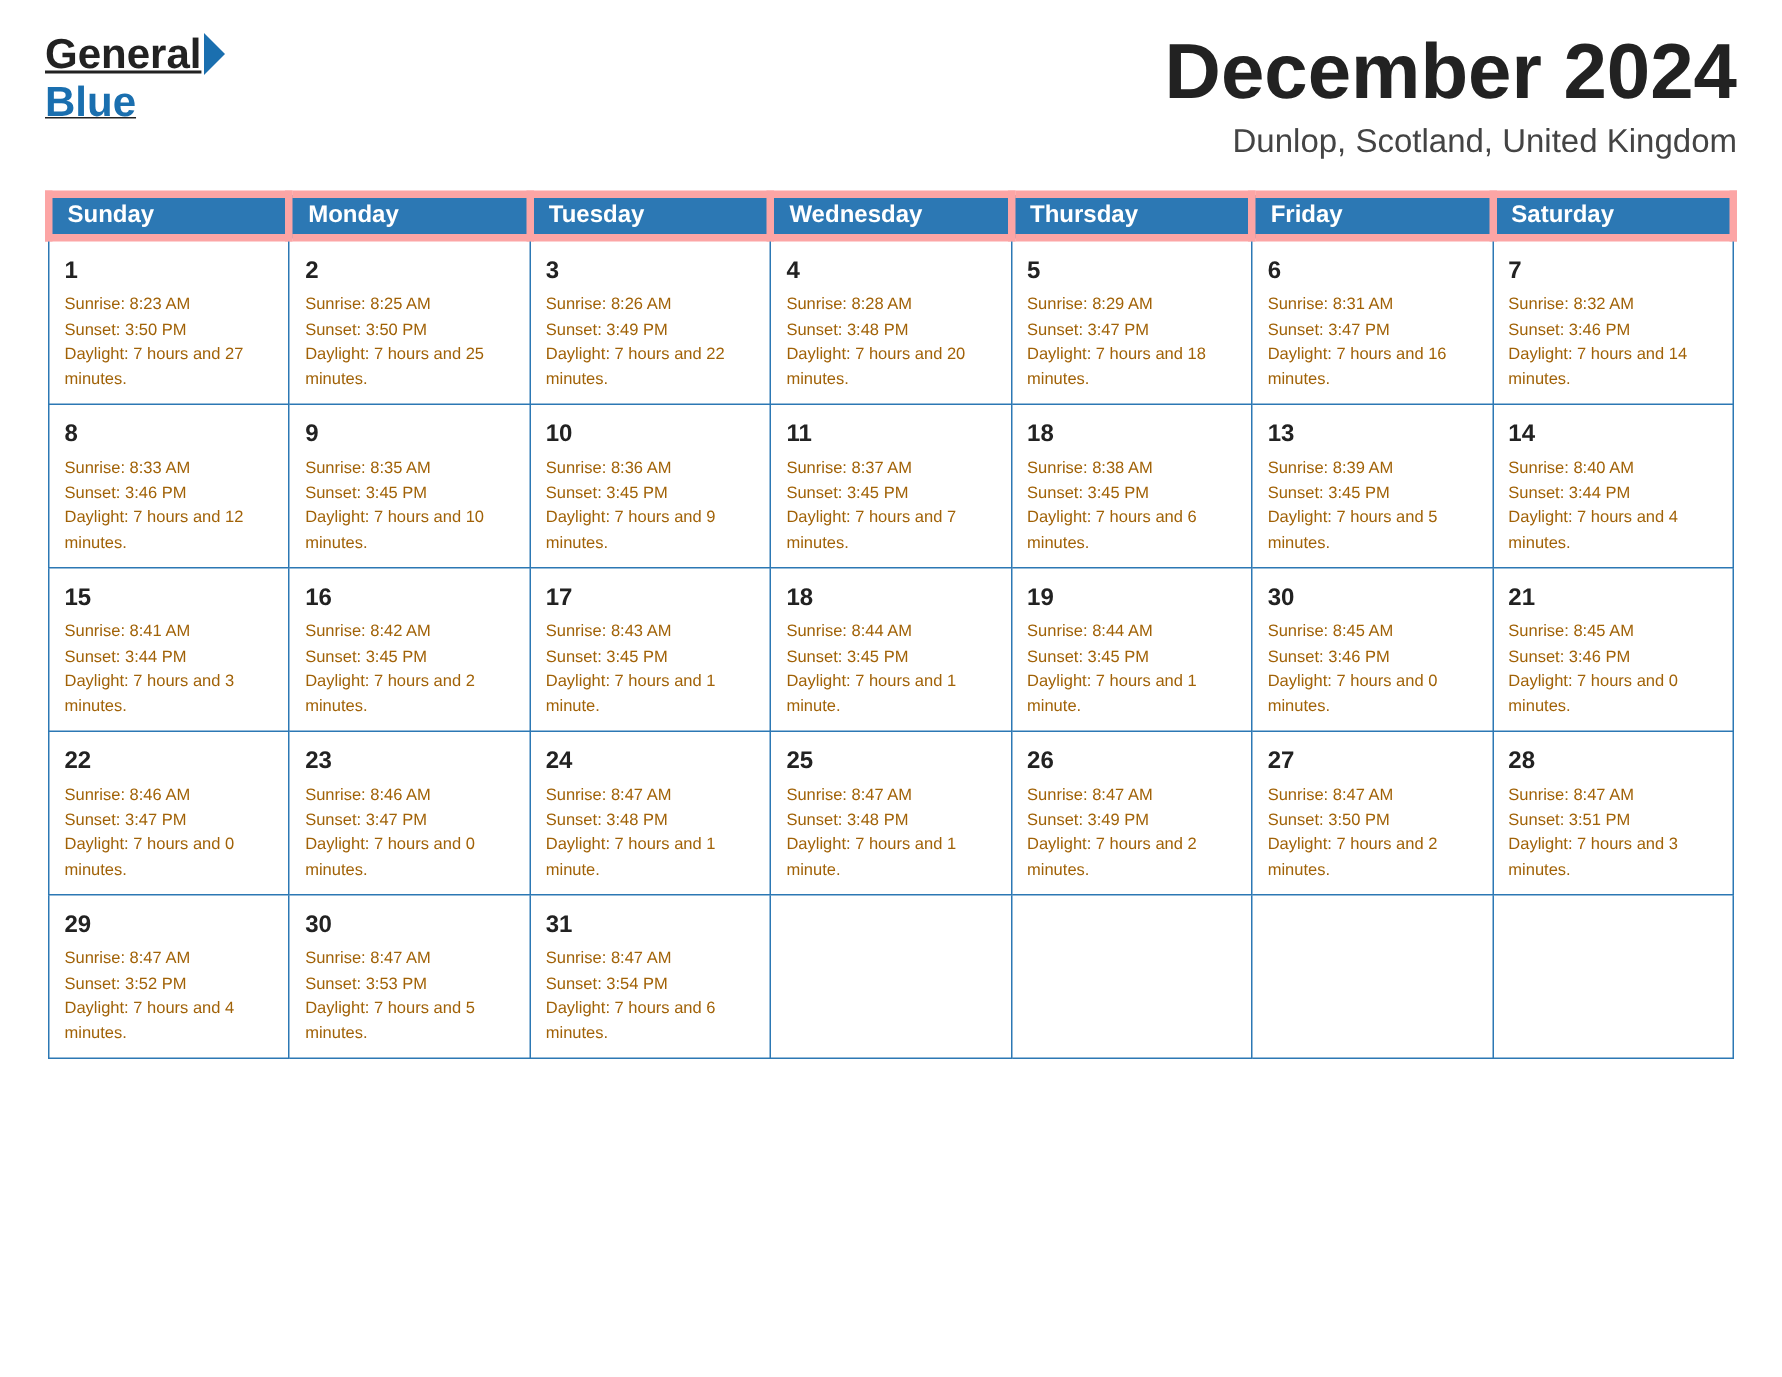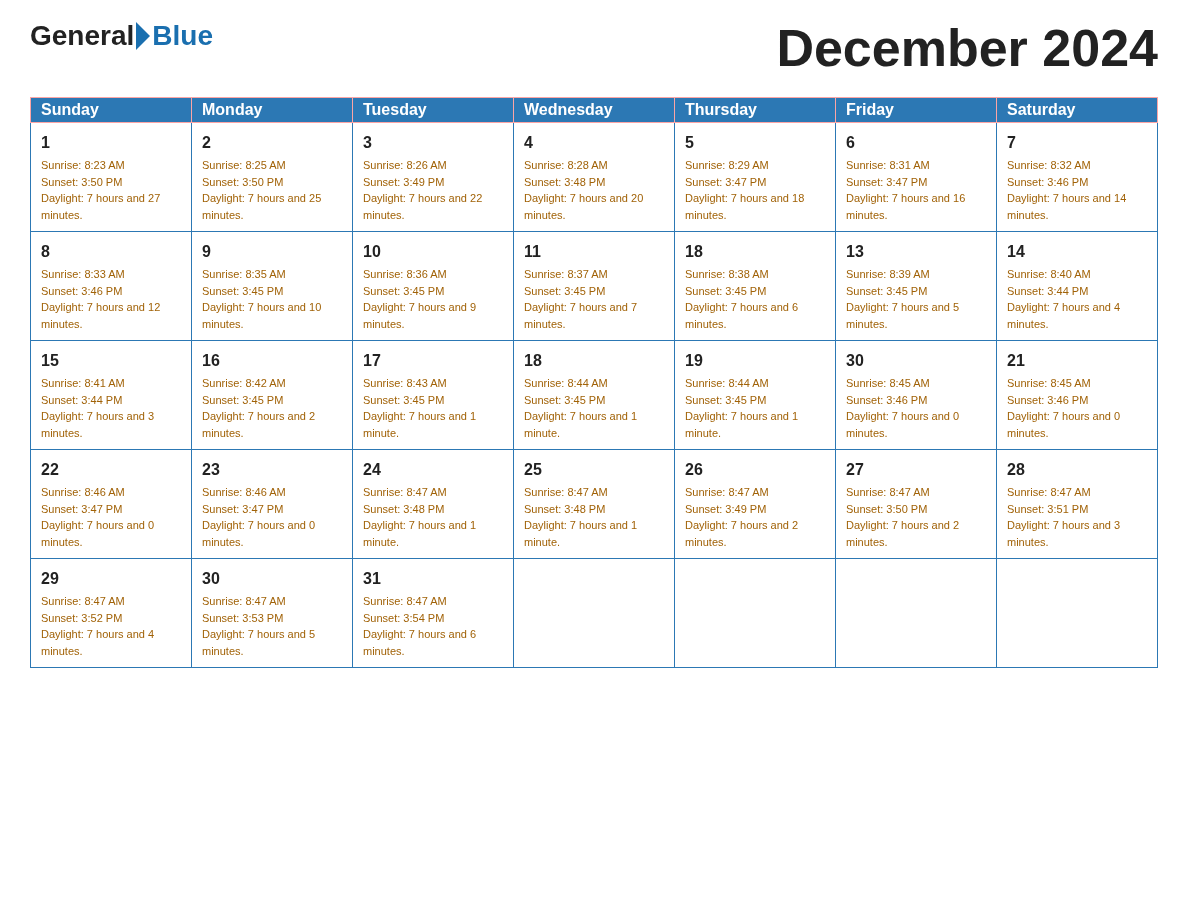--- a/index.html
+++ b/index.html
@@ -12,22 +12,23 @@
       padding: 20px 30px;
     }
     .header {
       display: flex;
       justify-content: space-between;
       align-items: flex-start;
       margin-bottom: 20px;
     }
     .logo-area {
       display: flex;
-      flex-direction: row;
+      flex-direction: column;
       align-items: flex-start;
+      text-decoration: underline;
     }
     .logo-text {
       display: flex;
       align-items: center;
       font-size: 28px;
       font-weight: bold;
       color: #222;
     }
     .logo-text .general {
       color: #222;
@@ -68,21 +69,21 @@
       border-collapse: collapse;
       border: 1px solid #2c78b4;
     }
     .calendar-table th {
       background-color: #2c78b4;
       color: #fff;
       font-size: 16px;
       font-weight: bold;
       padding: 3px 10px;
       text-align: left;
-      border: 1px solid #fca5a5;
+      border: 5px solid #fca5a5;
     }
     .calendar-table td {
       vertical-align: top;
       padding: 8px 10px;
       border: 1px solid #2c78b4;
       font-size: 13.5px;
       line-height: 1.5;
       width: calc(100% / 7);
       min-height: 100px;
     }
@@ -109,20 +110,21 @@
     <div class="logo-text">
       <span class="general">General</span>
       <span class="blue-arrow"></span>
     </div>
     <div>
       <span class="logo-blue">Blue</span>
     </div>
   </div>
   <div class="title-area">
     <div class="month-title">December 2024</div>
+    <div class="location">Dunlop, Scotland, United Kingdom</div>
   </div>
 </div>
 
 <table class="calendar-table">
   <thead>
     <tr>
     <th>Sunday</th>
         <th>Monday</th>
         <th>Tuesday</th>
         <th>Wednesday</th>

